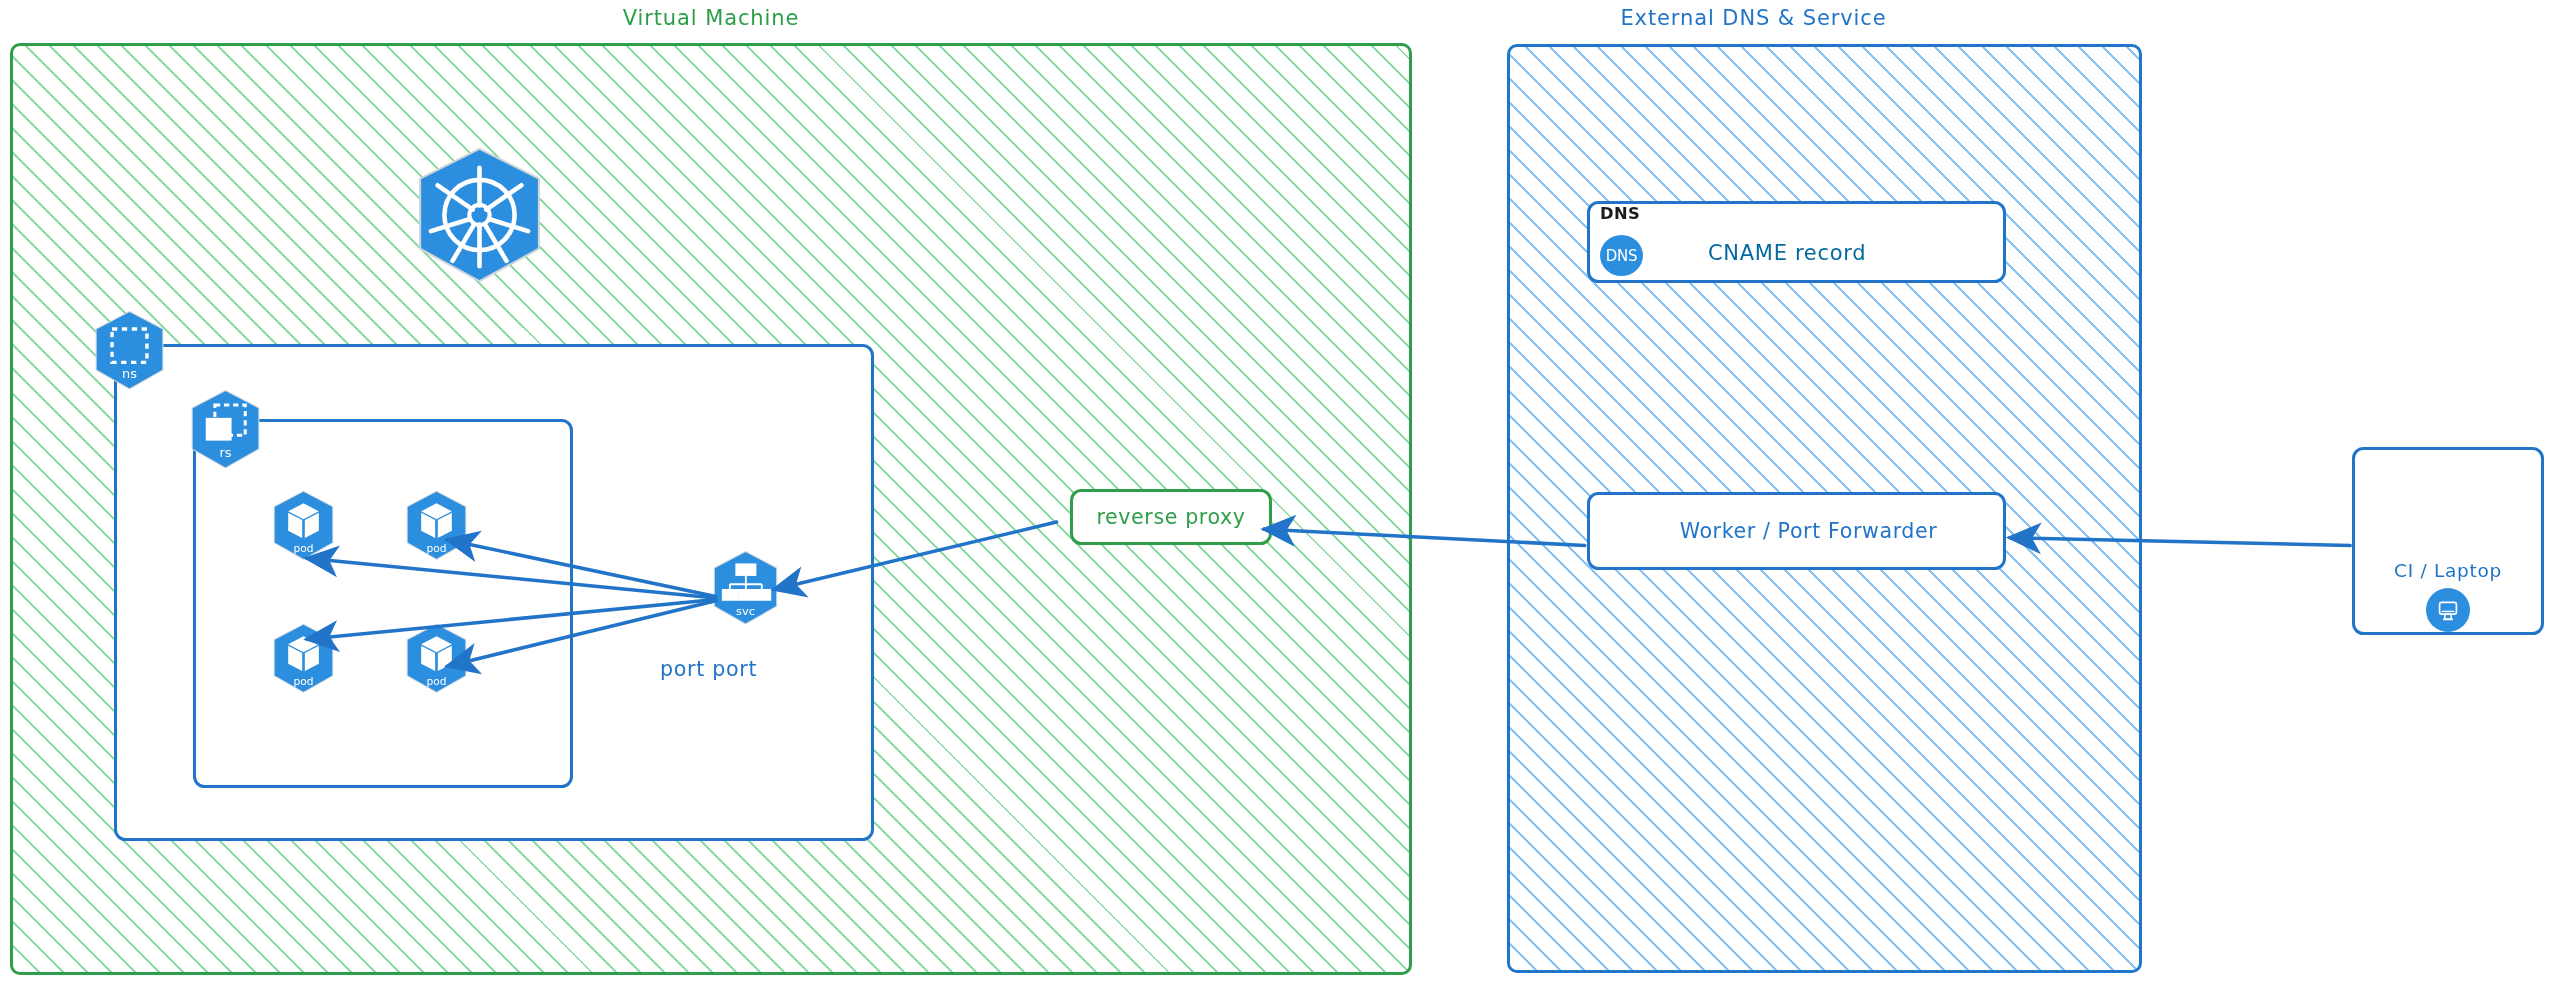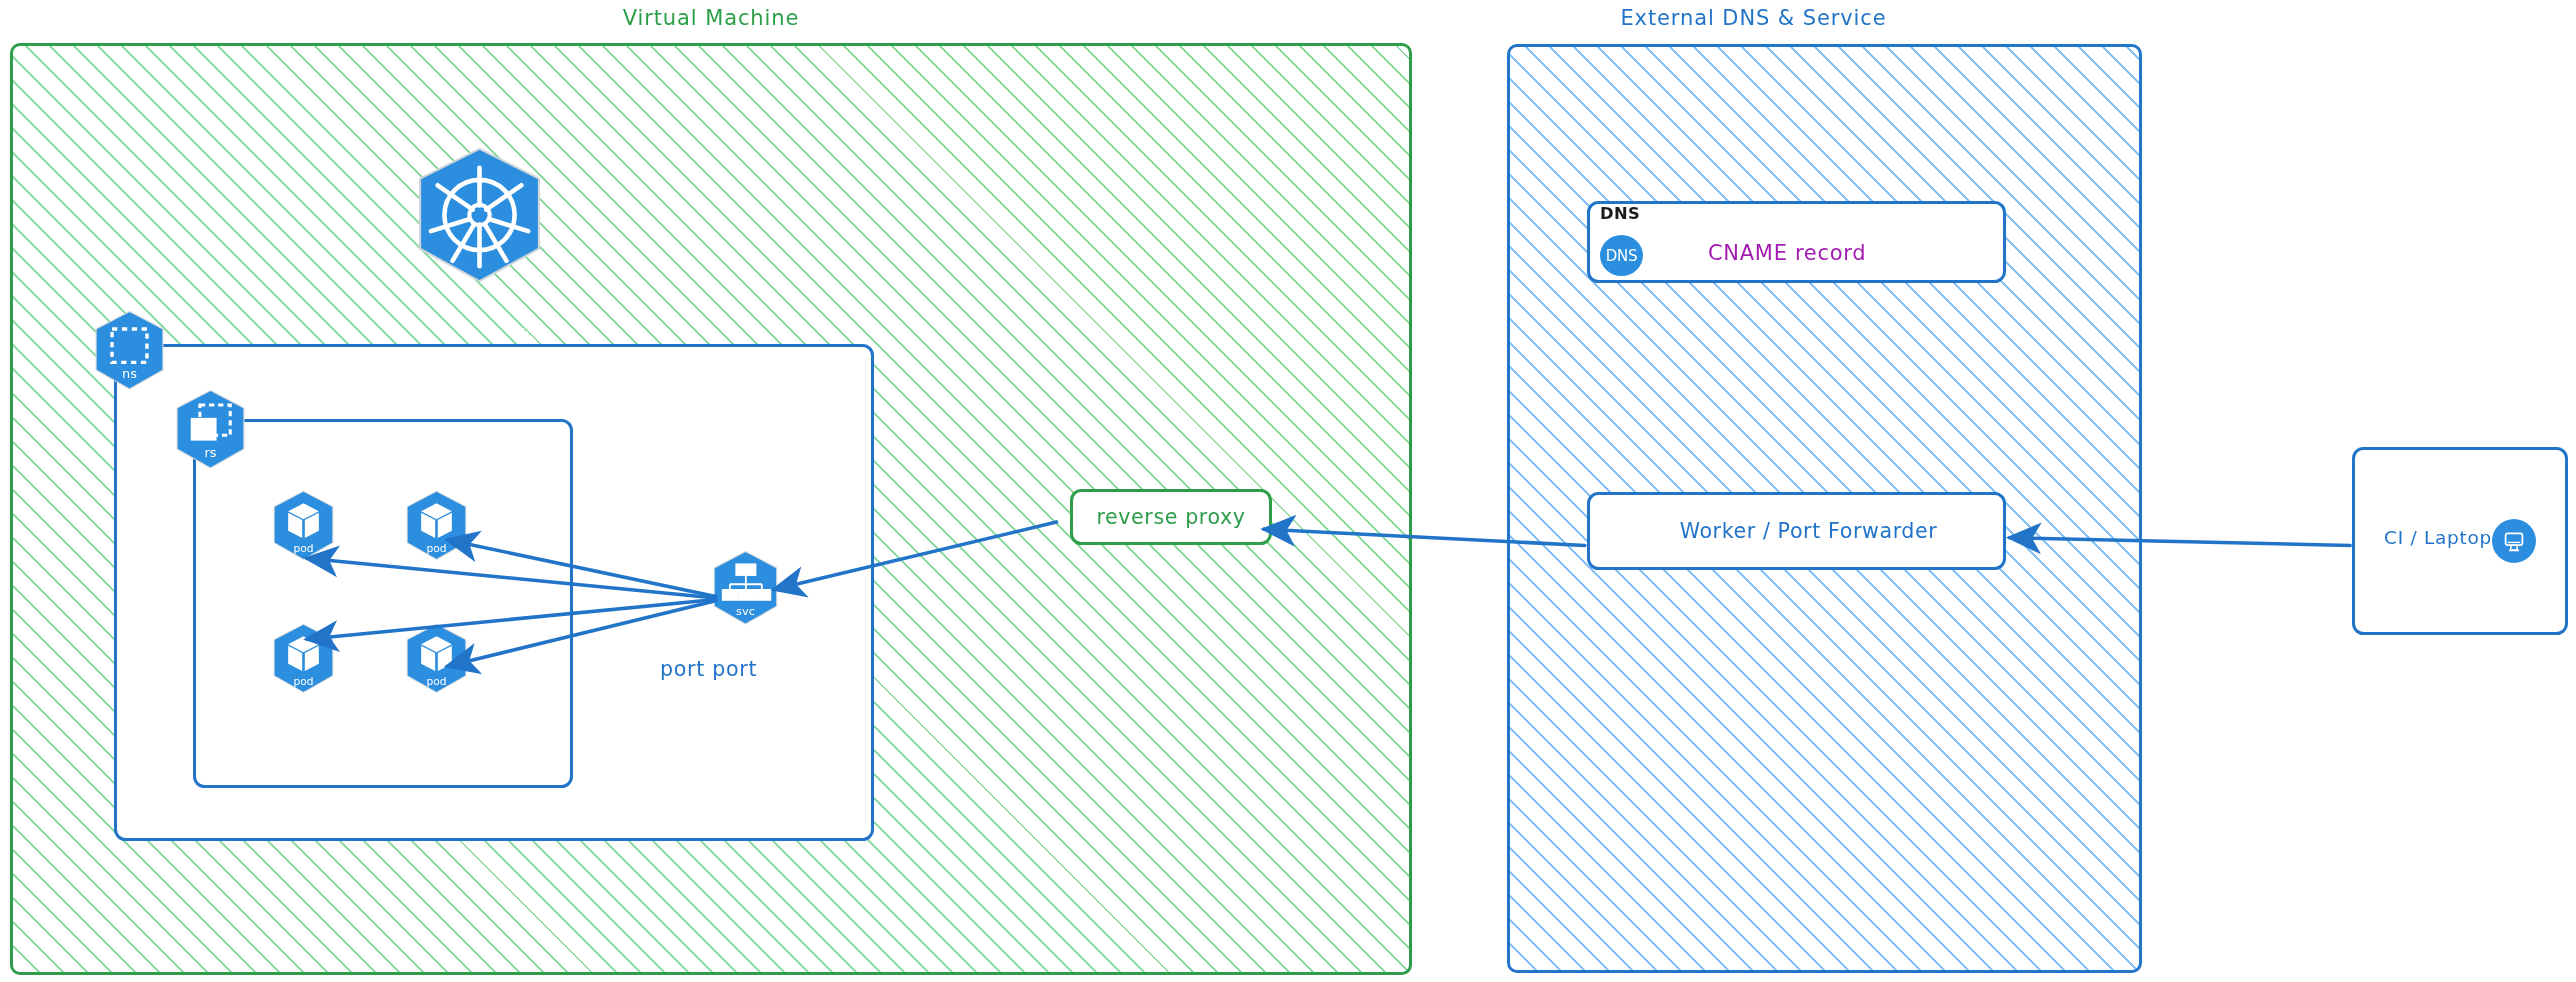--- a/index.html
+++ b/index.html
@@ -91,22 +91,22 @@
   .k8s-rs-box  { left: 193px;  top: 419px;  width: 380px;  height: 369px; }
 
   
   .rp-box { left: 1070px; top: 489px; width: 202px; height: 56px; }
 
   
   .dns-box  { left: 1587px; top: 201px; width: 419px; height: 82px; }
   
   .worker-box { left: 1587px; top: 492px; width: 419px; height: 78px; padding-left: 24px; }
   
-  .ci-box   { left: 2352px; top: 447px; width: 216px; height: 188px;
-              flex-direction: row; }
+  .ci-box   { left: 2352px; top: 447px; width: 192px; height: 188px;
+              flex-direction: column; justify-content: flex-end; }
 
   .dns-tag {
     position: absolute;
     left: 1600px; top: 204px;
     font-family: "DejaVu Sans", sans-serif;
     font-size: 16.3px;
     font-weight: 600;
     color: #1b1b1b;
     letter-spacing: 0.4px;
   }
@@ -122,21 +122,21 @@
     font-family: "DejaVu Sans", sans-serif;
     font-size: 15px;
     letter-spacing: -0.2px;
   }
 
   .dns-text {
     position: absolute;
     left: 1708px; top: 241px;
     font-family: "DejaVu Sans", sans-serif;
     font-size: 21px;
-    color: #a21caf;
+    color: #0369a1;
     letter-spacing: 0.7px;
   }
 
   .ci-title {
     font-family: "DejaVu Sans", sans-serif;
     font-size: 18.5px;
     color: #2274c9;
     letter-spacing: 0.7px;
     margin-bottom: 7px;
   }
@@ -205,21 +205,21 @@
   </div>
 
   <div class="k8s-icon" style="left:91px; top:310px;text-align:right;">
     <svg width="77" height="82" viewBox="0 0 100 108">
       <polygon points="50,2 94,25 94,79 50,104 6,79 6,25" fill="#2c8ede" stroke="#d3d8dc" stroke-width="1.5"></polygon>
       <rect x="27" y="25" width="46" height="44" fill="none" stroke="#ffffff" stroke-width="4.5" stroke-dasharray="7 6"></rect>
       <text x="50" y="90" fill="#ffffff" font-size="17" font-family="DejaVu Sans, sans-serif" text-anchor="middle">ns</text>
     </svg>
   </div>
 
-  <div class="k8s-icon" style="left:172px; top:389px;">
+  <div class="k8s-icon" style="left:187px; top:389px;">
     <svg width="77" height="82" viewBox="0 0 100 108">
       <polygon points="50,2 94,25 94,79 50,104 6,79 6,25" fill="#2c8ede" stroke="#d3d8dc" stroke-width="1.5"></polygon>
       <rect x="36" y="21" width="40" height="40" fill="none" stroke="#ffffff" stroke-width="4" stroke-dasharray="7 5"></rect>
       <rect x="24" y="38" width="34" height="30" fill="#ffffff"></rect>
       <text x="50" y="90" fill="#ffffff" font-size="17" font-family="DejaVu Sans, sans-serif" text-anchor="middle">rs</text>
     </svg>
   </div>
 
   <div class="k8s-icon" style="left:270px; top:490px;">
     <svg width="67" height="72" viewBox="0 0 100 108">

